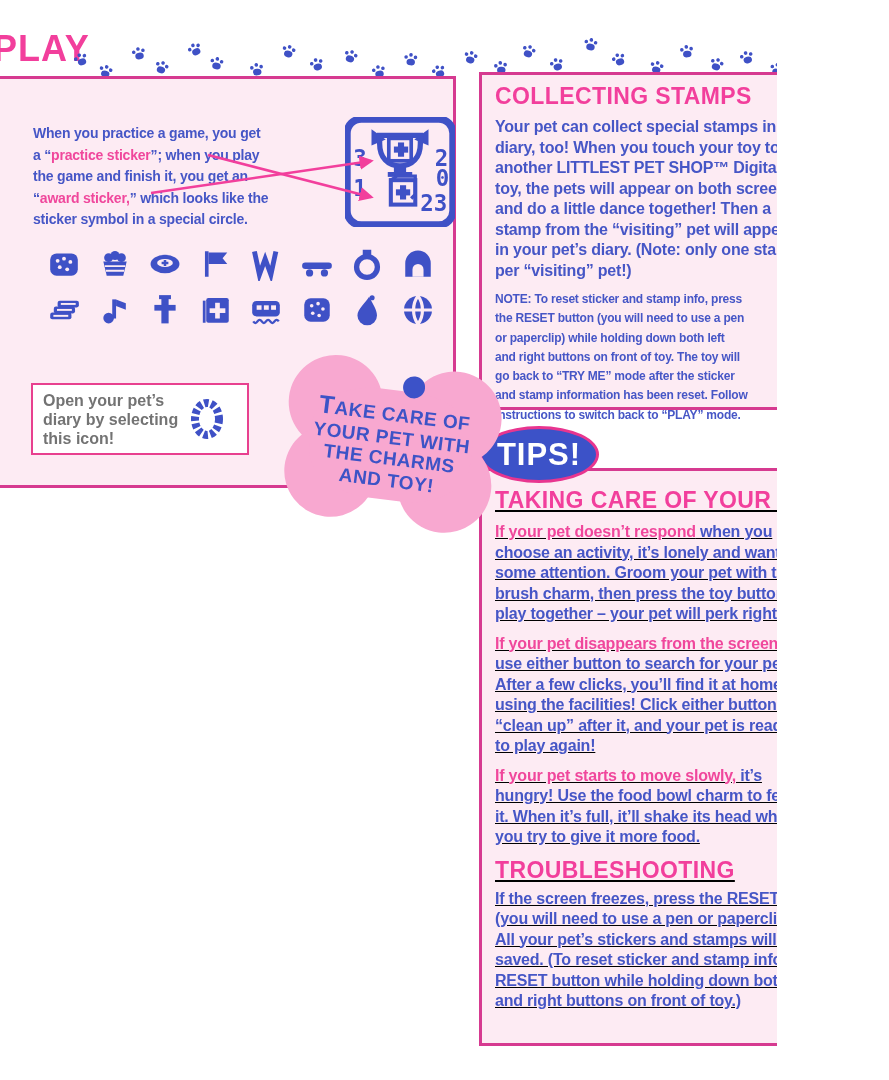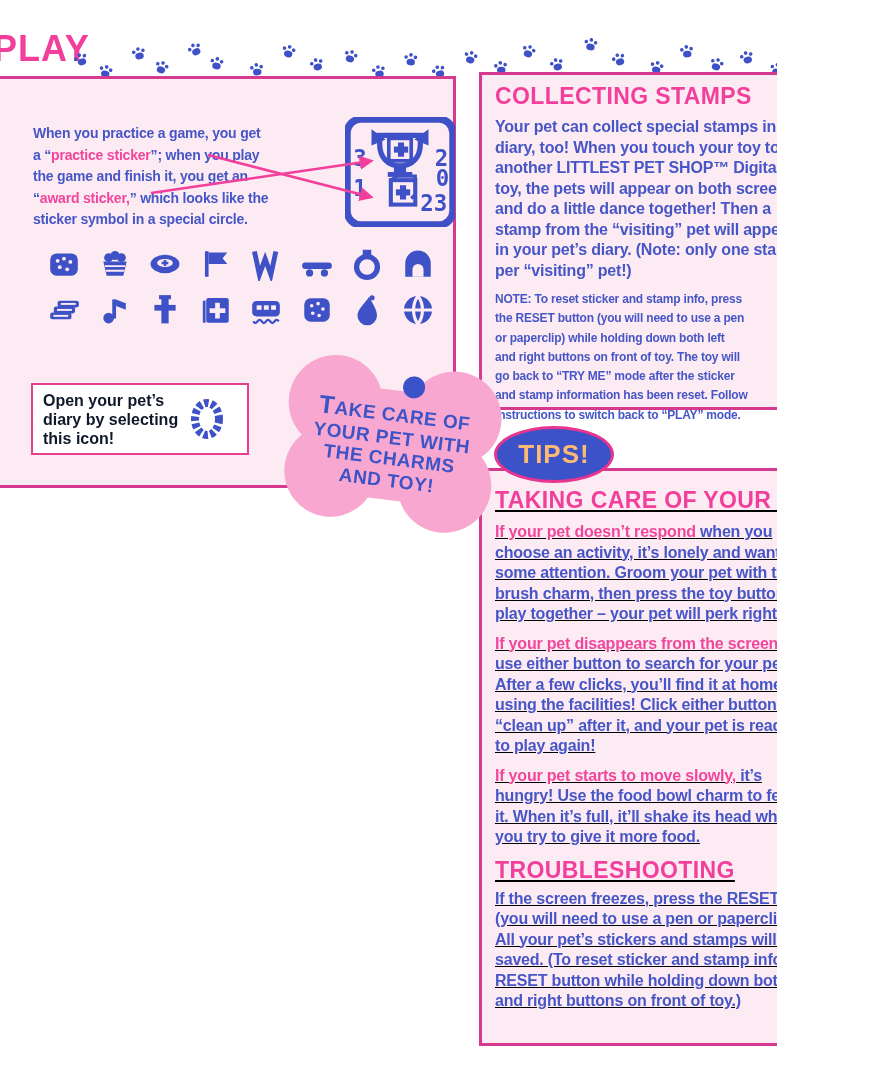--- a/index.html
+++ b/index.html
@@ -27,38 +27,38 @@
   #award-body{position:absolute;left:44px;top:44px;width:320px;font-size:14px;line-height:21.5px;}
   #diary-art{position:absolute;left:356px;top:38px;width:110px;height:110px;}
   #award-arrows{position:absolute;left:150px;top:60px;width:252px;height:82px;pointer-events:none;}
   #sticker-grid{position:absolute;left:56px;top:168px;width:392px;display:grid;
         grid-template-columns:repeat(8,1fr);row-gap:12px;column-gap:12px;justify-items:center;}
   .sticker-icon{width:34px;height:34px;}
   .sticker-icon svg{display:block;width:100%;height:100%;fill:#3f51c6;}
   #diary-tip-box{position:absolute;left:42px;top:304px;width:218px;height:72px;background:#ffffff;
         border:2.5px solid #e8408f;box-sizing:border-box;display:flex;align-items:center;
         padding:4px 10px;gap:10px;}
-  #diary-tip-text{font-size:16px;line-height:19px;font-weight:700;color:#0f172a;white-space:pre-line;}
+  #diary-tip-text{font-size:16px;line-height:19px;font-weight:700;color:#737373;white-space:pre-line;}
   
   #bone-tag{position:absolute;left:284px;top:362px;width:214px;height:164px;transform:rotate(7deg);z-index:6;}
   .lobe{position:absolute;background:#f8a8d0;border-radius:50%;}
   #lobe-tl{left:0;top:0;width:94px;height:94px;}
   #lobe-tr{left:120px;top:2px;width:94px;height:94px;}
   #lobe-bl{left:4px;top:70px;width:92px;height:92px;}
   #lobe-br{left:118px;top:70px;width:94px;height:94px;}
   #bone-center{position:absolute;left:26px;top:28px;width:162px;height:110px;background:#f8a8d0;border-radius:40%;}
   #bone-hole{position:absolute;left:112px;top:12px;width:22px;height:22px;background:#3c52c8;border-radius:50%;}
   #bone-text{position:absolute;left:8px;top:36px;width:198px;text-align:center;font-weight:900;
         color:#3d53c6;font-size:19px;line-height:1.14;letter-spacing:0.5px;white-space:pre-line;}
   #bone-text::first-letter{font-size:25px;}
   
-  #tips-badge{position:absolute;left:494px;top:426px;width:120px;height:57px;background:#3c52c8;
+  #tips-badge{position:absolute;left:479px;top:426px;width:120px;height:57px;background:#3c52c8;
         border:3.5px solid #e8358f;border-radius:50%;box-sizing:border-box;z-index:5;
-        display:flex;align-items:center;justify-content:center;color:#fdba74;
-        font-size:26px;font-weight:900;letter-spacing:1px;}
+        display:flex;align-items:center;justify-content:center;color:#ffffff;
+        font-size:31px;font-weight:900;letter-spacing:1px;}
   
   #stamps-heading{margin-bottom:7px;}
   #stamps-note{font-size:12px;line-height:19.3px;}
   #taking-heading{margin:2px 0 8px 0;}
   #troubleshooting-heading{margin:4px 0 5px 0;}
 </style>
 </head>
 <body>
 
 <div id="page">

